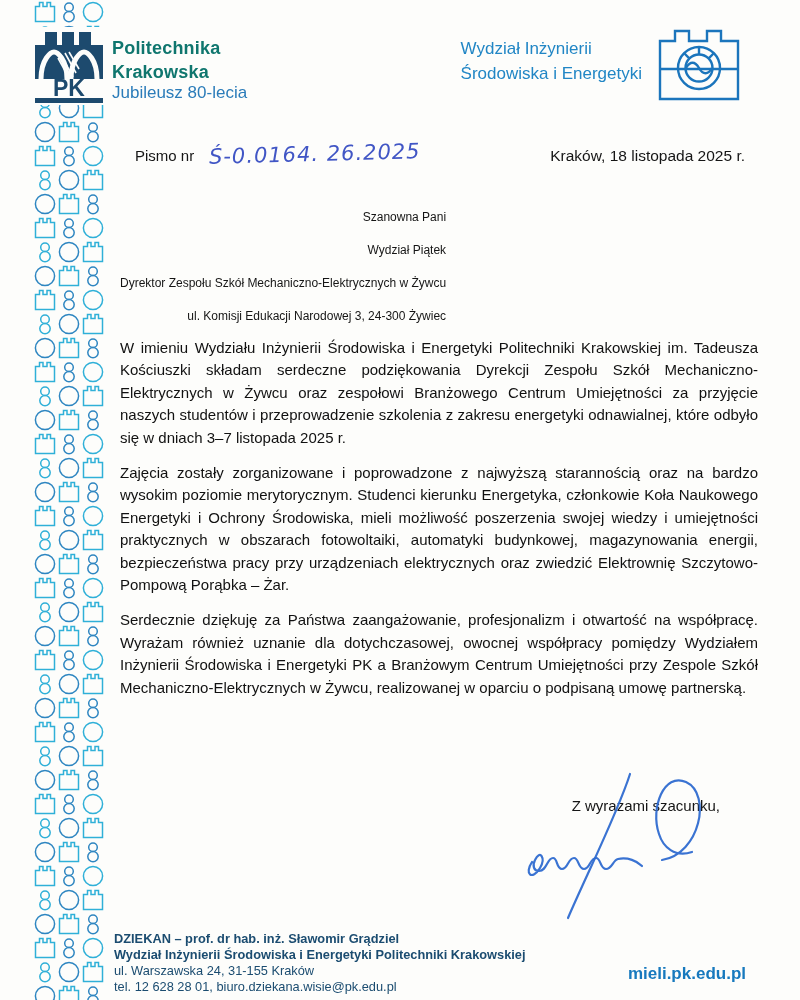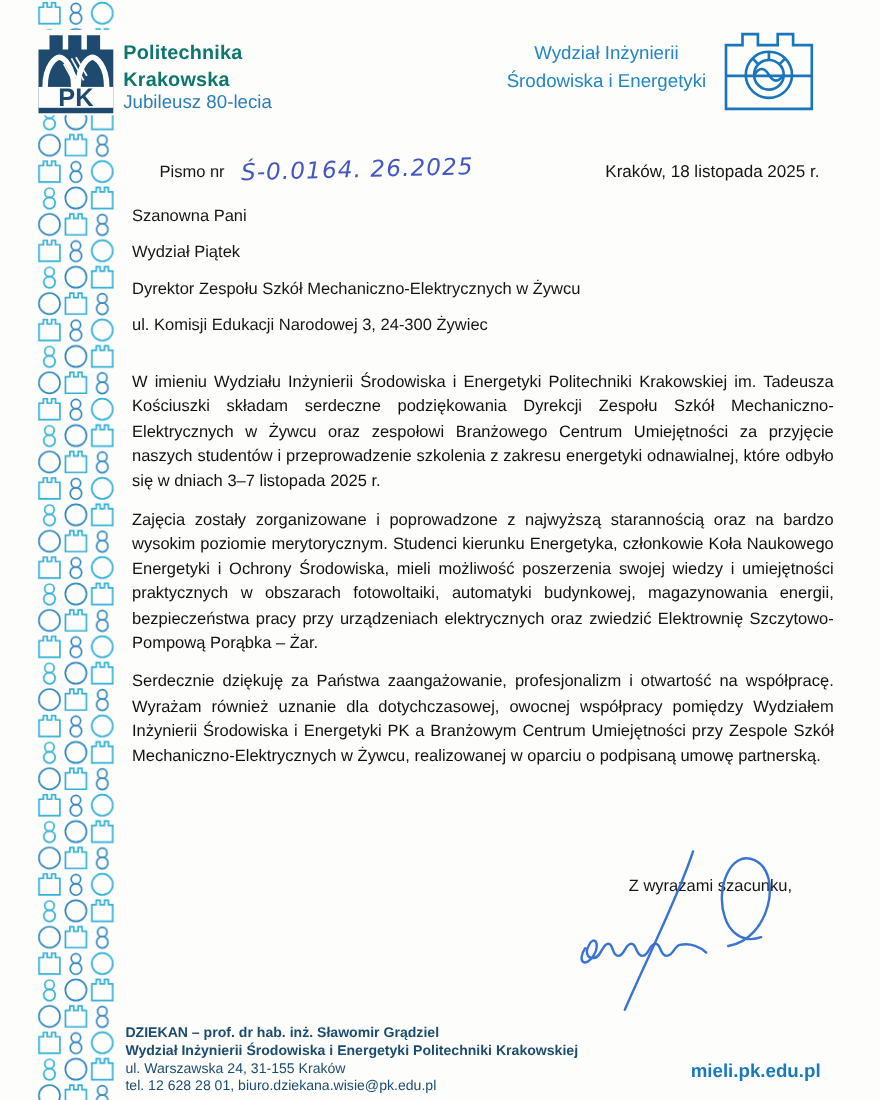--- a/index.html
+++ b/index.html
@@ -14,35 +14,35 @@
   .pat-t{stroke:#2fb0d8;}
   .pat-b{stroke:#2e86c1;}
 
   
   .pk-logo{position:absolute;left:31px;top:27px;}
 
   
   .univ-name{position:absolute;left:112px;top:36px;font-weight:bold;
     font-size:18px;line-height:24px;color:#0f766e;letter-spacing:.2px;}
   .jubilee{position:absolute;left:112px;top:83px;font-size:17px;color:#2b7cb9;}
-  .faculty-name{position:absolute;right:158px;top:36px;text-align:center;
+  .faculty-name{position:absolute;right:158px;top:36px;text-align:left;
     font-size:17px;line-height:25px;color:#2186c5;}
   .faculty-icon{position:absolute;left:656px;top:27px;}
 
   
   .ref-row{position:absolute;left:135px;top:142px;width:610px;
     display:flex;justify-content:space-between;align-items:baseline;}
-  .ref-label{font-size:15px;margin-left:10px;}
+  .ref-label{font-size:15px;}
   .ref-number{font-size:21px;color:#4156c5;font-style:italic;
     letter-spacing:1px;display:inline-block;transform:rotate(-1.5deg);
     margin-left:10px;font-family:"DejaVu Sans",sans-serif;}
   .date{font-size:15.5px;}
 
   
-  .recipient{position:absolute;left:120px;top:188px;font-size:15px;}
+  .recipient{position:absolute;left:120px;top:208px;font-size:12px;text-align:right;}
   .recipient div{margin-bottom:15px;line-height:18px;}
 
   
   .body-text{position:absolute;left:120px;top:337px;width:638px;}
   .body-text p{margin:0 0 13px 0;font-size:15px;line-height:22.4px;
     text-align:justify;color:#111;}
 
   .closing{position:absolute;right:80px;top:797px;font-size:15px;}
   .signature{position:absolute;left:512px;top:770px;}
   .signature path{fill:none;stroke:#2f6bd0;stroke-width:2.2;

